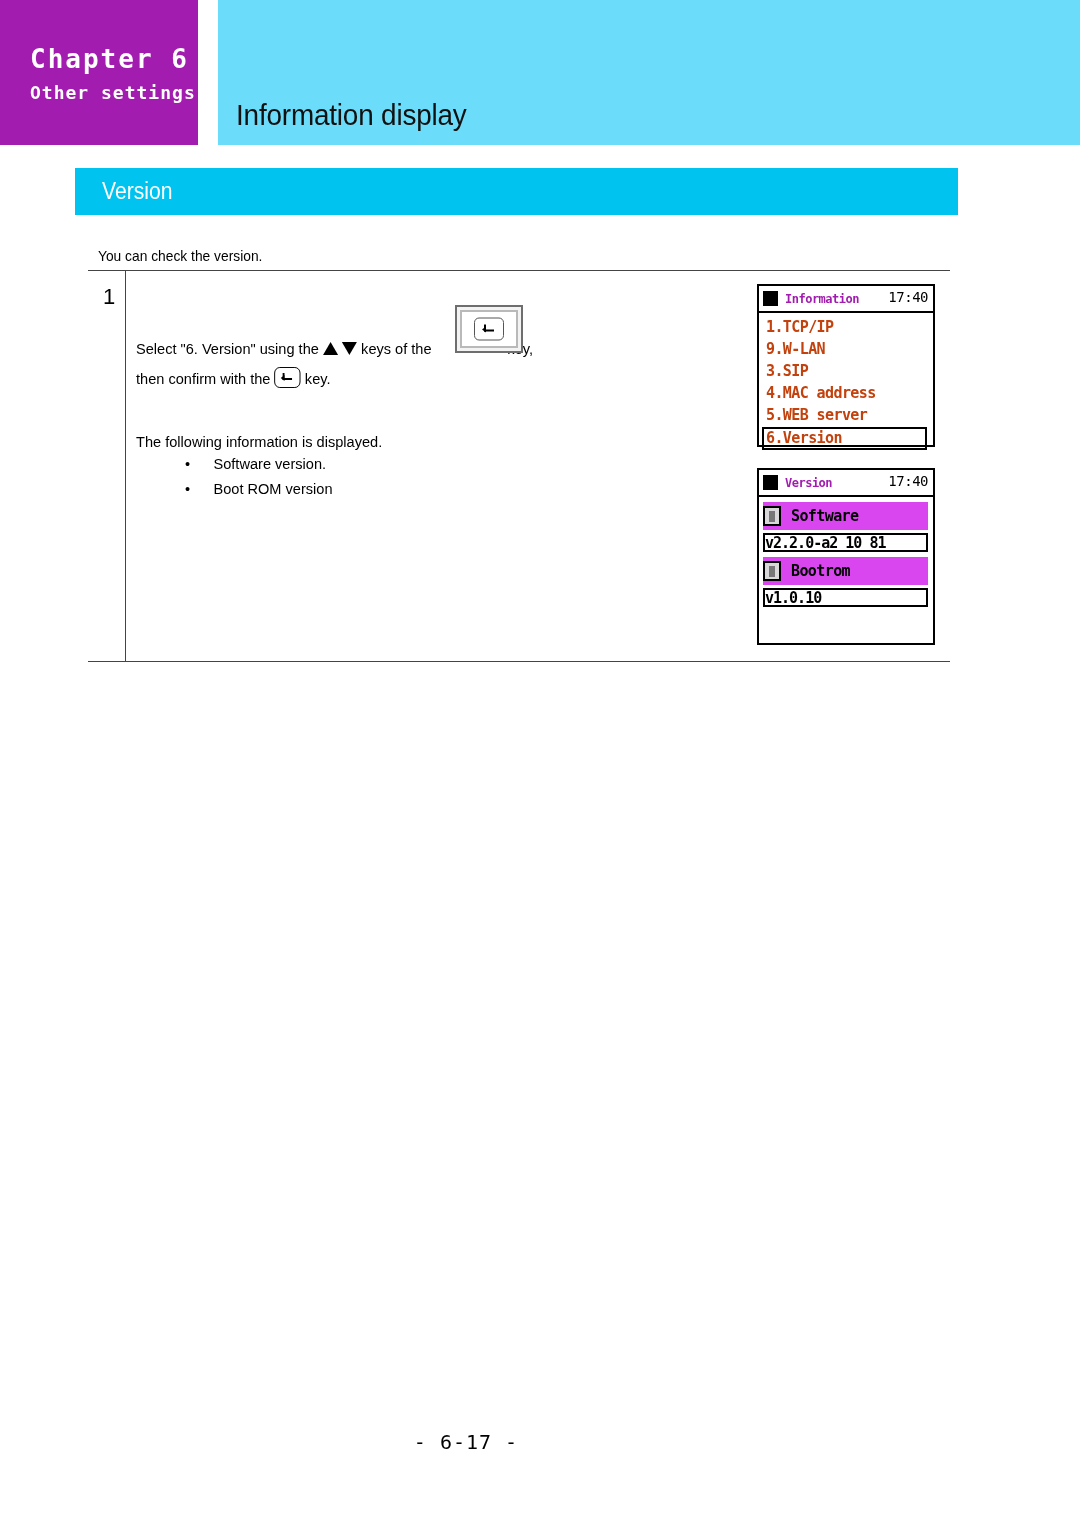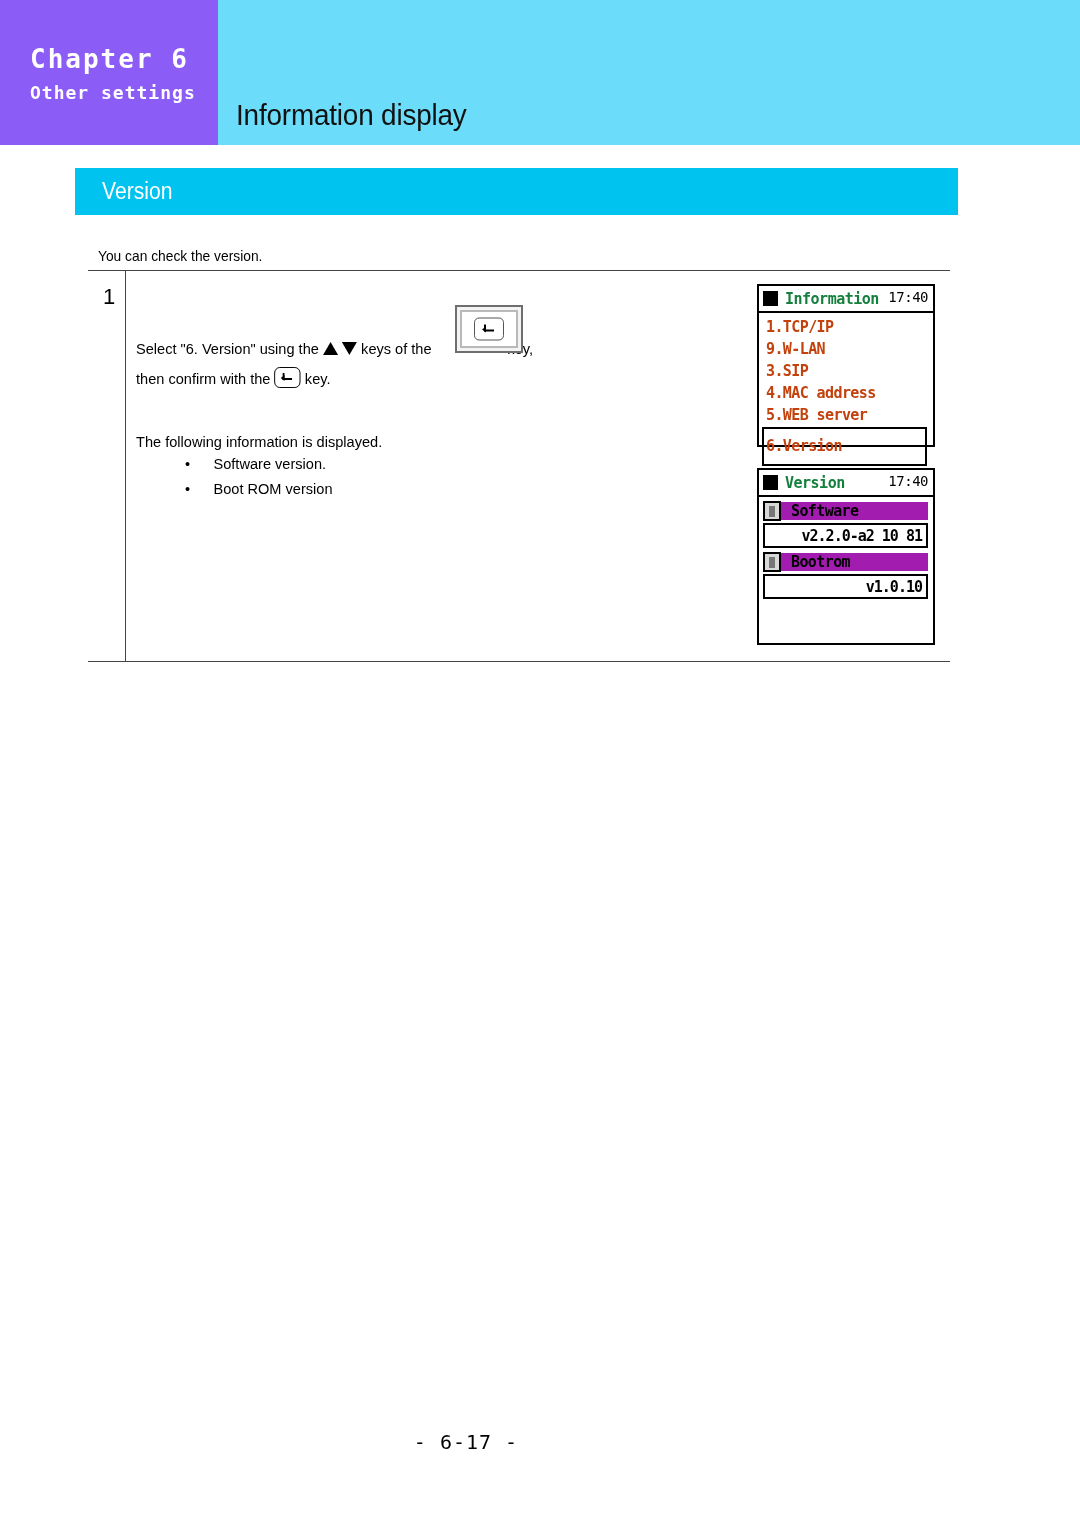--- a/index.html
+++ b/index.html
@@ -7,22 +7,22 @@
     width:1080px;height:1527px;position:relative;background:#ffffff;
     font-family:"Liberation Sans", sans-serif;color:#000;
     overflow:hidden;
   }
   
   #header-band{
     position:absolute;left:218px;top:0;width:862px;height:145px;
     background:#6BDDFA;
   }
   #chapter-box{
-    position:absolute;left:0;top:0;width:218px;height:145px;
-    background:#8b5cf6;
+    position:absolute;left:0;top:0;width:198px;height:145px;
+    background:#a21caf;
   }
   #chapter-title{
     position:absolute;left:30px;top:46px;width:180px;
     font-family:"DejaVu Sans Mono", monospace;
     font-size:26px;font-weight:bold;color:#ffffff;letter-spacing:2px;
     line-height:1;
   }
   #chapter-sub{
     position:absolute;left:30px;top:84px;width:190px;
     font-family:"DejaVu Sans Mono", monospace;
@@ -134,54 +134,54 @@
   #lcd-information{left:757px;top:284px;width:178px;height:163px;}
   #lcd-version{left:757px;top:468px;width:178px;height:177px;}
   .lcd-titlebar{
     position:relative;height:25px;border-bottom:2px solid #000;
     display:flex;align-items:center;
   }
   .lcd-title-square{
     width:15px;height:15px;background:#000;margin-left:4px;flex:0 0 auto;
   }
   .lcd-title-text{
-    margin-left:7px;font-size:15px;font-weight:bold;letter-spacing:-0.5px;
-    color:#15803d;
+    margin-left:7px;font-size:12px;font-weight:bold;letter-spacing:-0.5px;
+    color:#a21caf;
   }
   .lcd-title-time{
     position:absolute;right:5px;top:3px;font-size:14px;font-weight:normal;
     letter-spacing:-0.5px;color:#000;
   }
   .lcd-menu{padding:4px 0 0 0;}
   .lcd-menu-item{
     font-size:15px;font-weight:bold;letter-spacing:-0.6px;color:#c2410c;
     margin:0 4px 1px 5px;padding:1px 2px;line-height:19px;white-space:nowrap;
   }
   .lcd-menu-item.selected{
-    border:2px solid #000;margin:0 6px 1px 3px;padding:8px 2px;
+    border:2px solid #000;margin:0 6px 1px 3px;padding:0 2px;
   }
   
   .lcd-field-label{
-    margin:5px 5px 0 4px;height:18px;background:#a21caf;
+    margin:5px 5px 0 4px;height:28px;background:#d946ef;
     display:flex;align-items:center;position:relative;
   }
   .lcd-field-icon{
     width:18px;height:20px;background:#d8d8d8;border:2px solid #000;
     box-sizing:border-box;margin-left:0px;flex:0 0 auto;position:relative;
   }
   .lcd-field-icon::after{
     content:"";position:absolute;left:4px;top:3px;width:6px;height:11px;
     background:#777;
   }
   .lcd-field-label-text{
     margin-left:10px;font-size:15px;font-weight:bold;letter-spacing:-0.6px;color:#000;
   }
   .lcd-field-value{
-    margin:3px 5px 0 4px;height:25px;border:2px solid #000;background:#fff;
-    display:flex;align-items:center;justify-content:flex-end;box-sizing:border-box;
+    margin:3px 5px 0 4px;height:19px;border:2px solid #000;background:#fff;
+    display:flex;align-items:center;box-sizing:border-box;
   }
   .lcd-field-value-text{
     font-size:15px;font-weight:bold;letter-spacing:-1px;color:#000;margin-right:4px;
   }
   
   #page-footer{
     position:absolute;left:0;top:1430px;width:932px;text-align:center;
     font-family:"DejaVu Sans Mono", monospace;
     font-size:20px;letter-spacing:1px;color:#000;
   }

